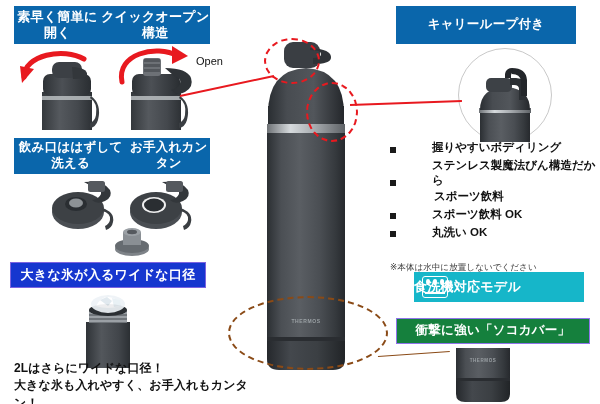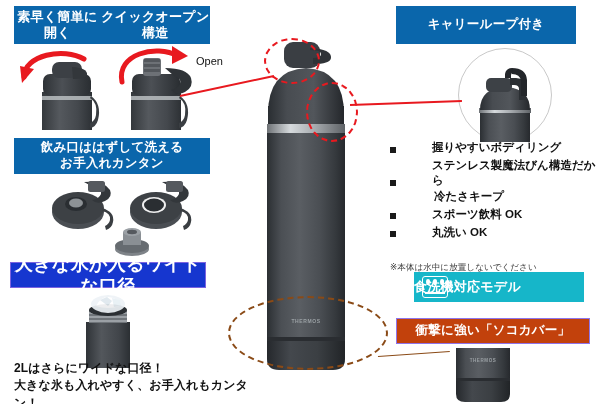--- a/index.html
+++ b/index.html
@@ -21,21 +21,21 @@
     box-sizing:border-box;
     display:flex;align-items:center;justify-content:center;
     text-align:center;
     color:#ffffff;
     font-weight:bold;
     letter-spacing:.02em;
     line-height:1.25;
   }
   .banner.dark{background:#0a66ab;}
   .banner.bright{background:#1636cf;border:1px solid #7b63e0;}
-  .banner.deep{background:#c2410c;border:1px solid #8f74ea;}
+  .banner.deep{background:#15803d;border:1px solid #8f74ea;}
   .banner.teal{background:#16b6c9;}
 
   
   .bullets{position:absolute;left:390px;top:140px;width:208px;}
   .bullet{
     display:flex;align-items:center;
     font-size:11.5px;font-weight:bold;color:#111;
     line-height:1.32;margin-bottom:3px;gap:32px;
   }
   .bullet .sq{
@@ -144,21 +144,21 @@
   </svg>
   <svg class="abs" style="left:108px;top:42px;" width="82" height="44" viewBox="0 0 82 44">
     <path d="M14 40 C8 12, 48 2, 70 14" stroke="#e8191f" stroke-width="5" fill="none" stroke-linecap="round"></path>
     <path d="M64 4 L80 14 L64 22 Z" fill="#e8191f"></path>
   </svg>
 
   <div class="open-label" style="left:160px;top:55px;margin-left:36px;">Open</div>
 
   <div class="leader" style="left:180px;top:95px;width:96px;transform:rotate(-12deg);"></div>
 
-  <div class="banner dark" style="left:14px;top:138px;width:196px;height:36px;font-size:12.5px;flex-direction:column;">
+  <div class="banner dark" style="left:14px;top:138px;width:196px;height:36px;font-size:12.5px;flex-direction:row;">
     <span>飲み口ははずして洗える</span>
     <span>お手入れカンタン</span>
   </div>
 
   <svg class="abs" style="left:48px;top:178px;" width="78" height="54" viewBox="0 0 78 54">
     <ellipse cx="30" cy="34" rx="26" ry="17" fill="#4a4e53"></ellipse>
     <ellipse cx="30" cy="30" rx="26" ry="16" fill="#3d4145"></ellipse>
     <ellipse cx="28" cy="26" rx="11" ry="7" fill="#2a2e32"></ellipse>
     <ellipse cx="28" cy="25" rx="7" ry="4.5" fill="#8d9296"></ellipse>
     <path d="M36 4 q20 -2 26 8 q3 7 -5 11 q-8 4 -13 -1 q7 -1 9 -6 q1 -5 -6 -6 z" fill="#33373b"></path>
@@ -177,21 +177,21 @@
   </svg>
 
   <svg class="abs" style="left:110px;top:222px;" width="44" height="36" viewBox="0 0 44 36">
     <ellipse cx="22" cy="27" rx="17" ry="7" fill="#7e8388"></ellipse>
     <ellipse cx="22" cy="24" rx="17" ry="7" fill="#666b70"></ellipse>
     <rect x="13" y="10" width="18" height="13" fill="#8a8f94"></rect>
     <ellipse cx="22" cy="10" rx="9" ry="4" fill="#9ba0a5"></ellipse>
     <ellipse cx="22" cy="10" rx="5" ry="2.2" fill="#55595e"></ellipse>
   </svg>
 
-  <div class="banner bright" style="left:10px;top:262px;width:196px;height:26px;font-size:18px;">
+  <div class="banner bright" style="left:10px;top:262px;width:196px;height:26px;font-size:13px;">
     <span>大きな氷が入るワイドな口径</span>
   </div>
 
   <svg class="abs" style="left:72px;top:294px;" width="72" height="74" viewBox="0 0 72 74">
     <defs>
       <linearGradient id="bodyB" x1="0" y1="0" x2="1" y2="0">
         <stop offset="0" stop-color="#2f3337"></stop>
           <stop offset=".35" stop-color="#53575c"></stop>
         <stop offset=".75" stop-color="#41454a"></stop>
           <stop offset="1" stop-color="#2b2f33"></stop>
@@ -287,21 +287,21 @@
 
   <div class="bullets">
     <div class="bullet">
       <span class="sq"></span>
       <span class="btxt">握りやすいボディリング</span>
     </div>
     <div class="bullet">
       <span class="sq"></span>
       <span class="btxt">
         <span>ステンレス製魔法びん構造だから</span>
-        <span class="indent">冷たさキープ</span>
+        <span class="indent">スポーツ飲料</span>
       </span>
     </div>
     <div class="bullet">
       <span class="sq"></span>
       <span class="btxt">スポーツ飲料 OK</span>
     </div>
     <div class="bullet">
       <span class="sq"></span>
       <span class="btxt">丸洗い OK</span>
     </div>

